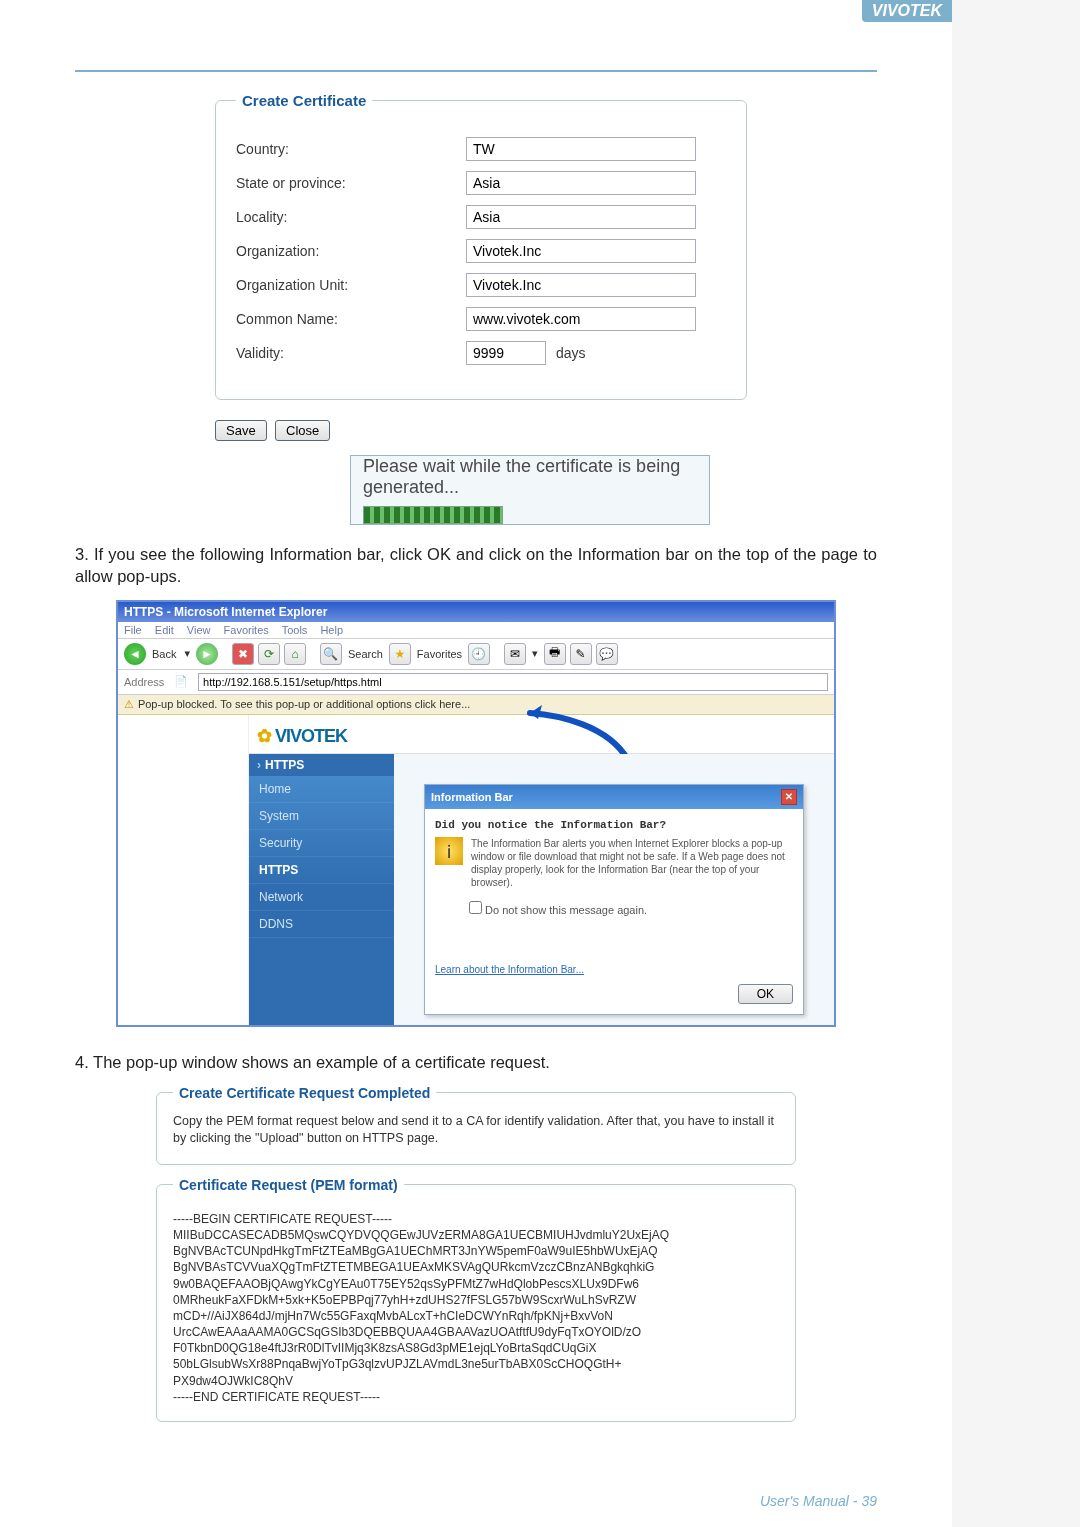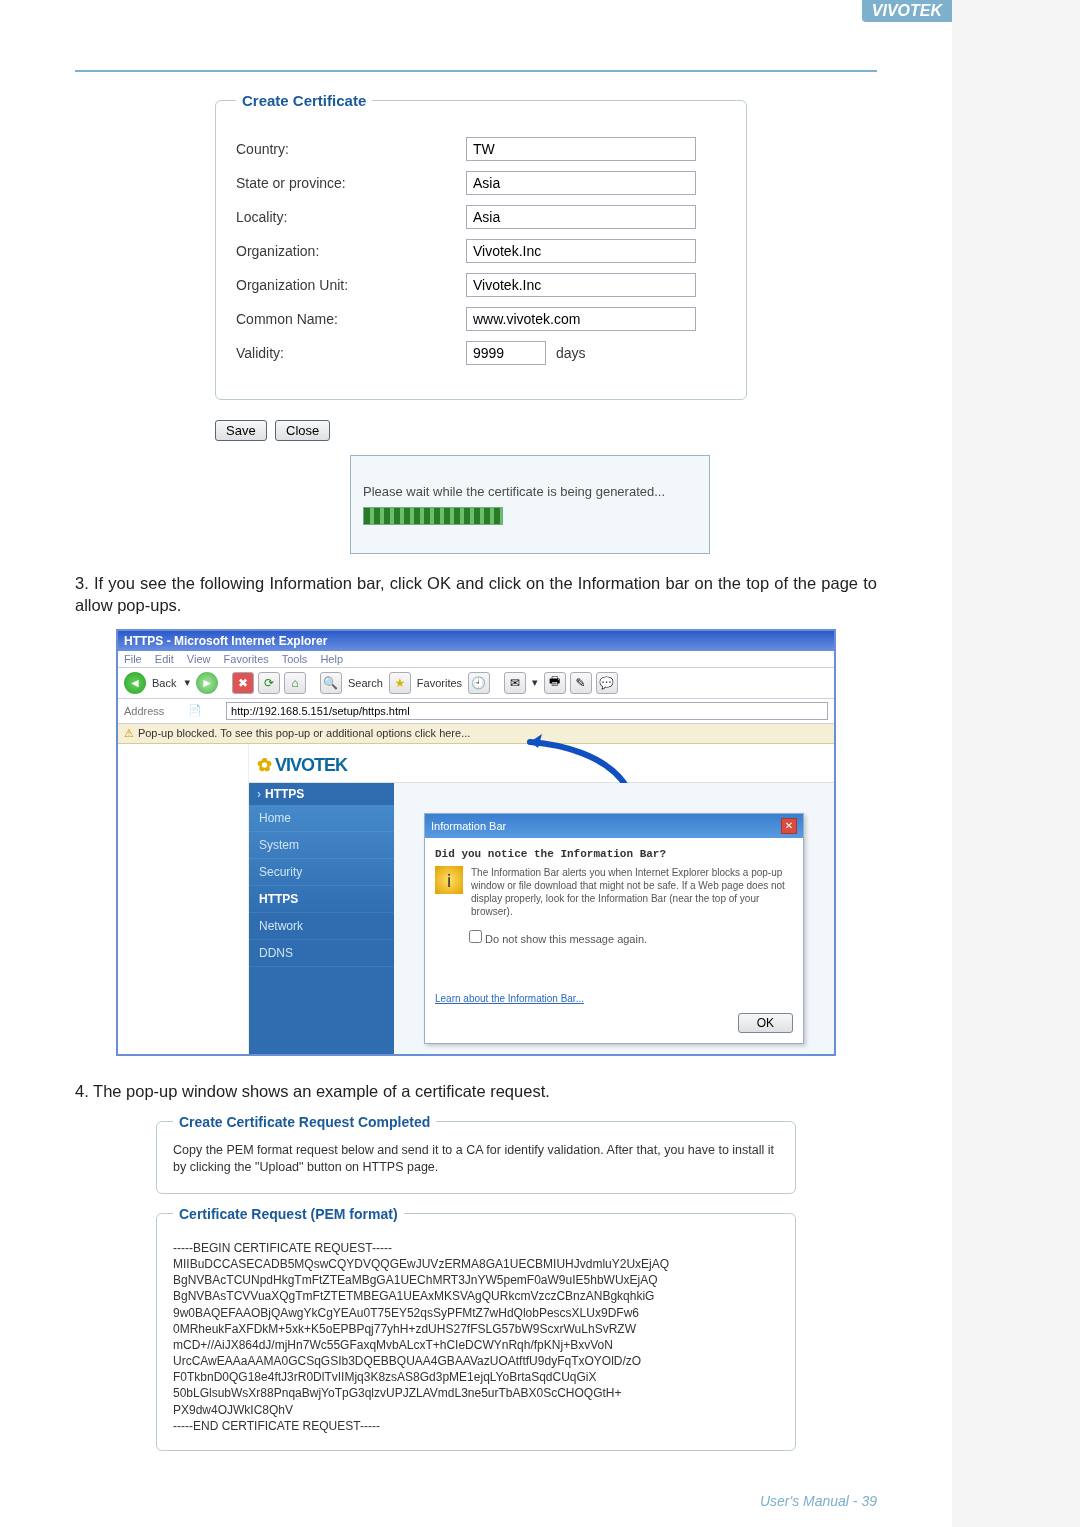--- a/index.html
+++ b/index.html
@@ -70,22 +70,22 @@
     border: 1px solid #567;
     background: linear-gradient(#f8f8f8,#e0e0e0);
     border-radius: 3px;
     margin-right: 4px;
     cursor: pointer;
   }
   .gen-box {
     margin: 14px 0 0 275px;
     width: 360px;
     border: 1px solid #9ab4c4;
-    padding: 28px 12px;
-    font-size: 13px;
+    padding: 0 12px;
+    font-size: 18px;
     color: #4a4a4a;
     background: #f2f7fa;
   }
   .progress {
     margin-top: 8px;
     width: 140px; height: 18px;
     border: 1px solid #7a8;
     background: repeating-linear-gradient(90deg,#2a7a2a 0 6px, #6abf6a 6px 10px);
   }
   .instr { font-size: 16.5px; color: #222; margin: 18px 0 12px 0; line-height: 1.35; text-align: justify; }
@@ -125,21 +125,21 @@
     background: radial-gradient(circle,#64d25a,#2aa22a);
     color:#fff; border-radius:50%; border:none;
   }
   .ie-stop{ background:#d55; color:#fff; }
   .ie-refresh{ color:#2a8a2a; }
   .ie-home{ color:#2a7a2a; }
   .ie-search{ color:#2a7a2a; }
   .ie-fav{ color:#e0b000; }
   .ie-label{ font-size:11px; color:#333; margin:0 2px; }
   .ie-addr {
-    display:flex; align-items:center; gap:24px;
+    display:flex; align-items:center; gap:10px;
     padding: 3px 6px; border-bottom:1px solid #d0d0d0;
   }
   .ie-addr .ad-lbl { color:#777; }
   .ie-addr input {
     flex:1; font-size:11px; padding:2px 4px; border:1px solid #aab;
   }
   .ie-popup-bar {
     background:#f5efd5;
     border-bottom:1px solid #d6cc92;
     padding:3px 6px;
@@ -197,21 +197,21 @@
   .info-dialog{
     margin:20px auto 0 auto;
     width: 380px;
     border:1px solid #9aaecb;
     background:#fff;
     box-shadow: 2px 2px 4px rgba(0,0,0,0.2);
     font-size:11px;
   }
   .info-dialog .dlg-title{
     background: linear-gradient(#3a7ecf,#5a9be0);
-    color:#fff; font-weight:normal;
+    color:#fff; font-weight:bold;
     padding:4px 6px; display:flex; justify-content:space-between; align-items:center;
   }
   .dlg-close{
     background:#d94c3e; color:#fff; width:16px; height:16px;
     display:inline-flex; align-items:center; justify-content:center;
     border:1px solid #a33; font-size:10px;
     cursor:pointer;
   }
   .dlg-body{ padding:10px 10px 12px 10px; color:#333; }
   .dlg-q{ font-weight:bold; margin-bottom:6px;font-family:Liberation Mono, monospace; }

